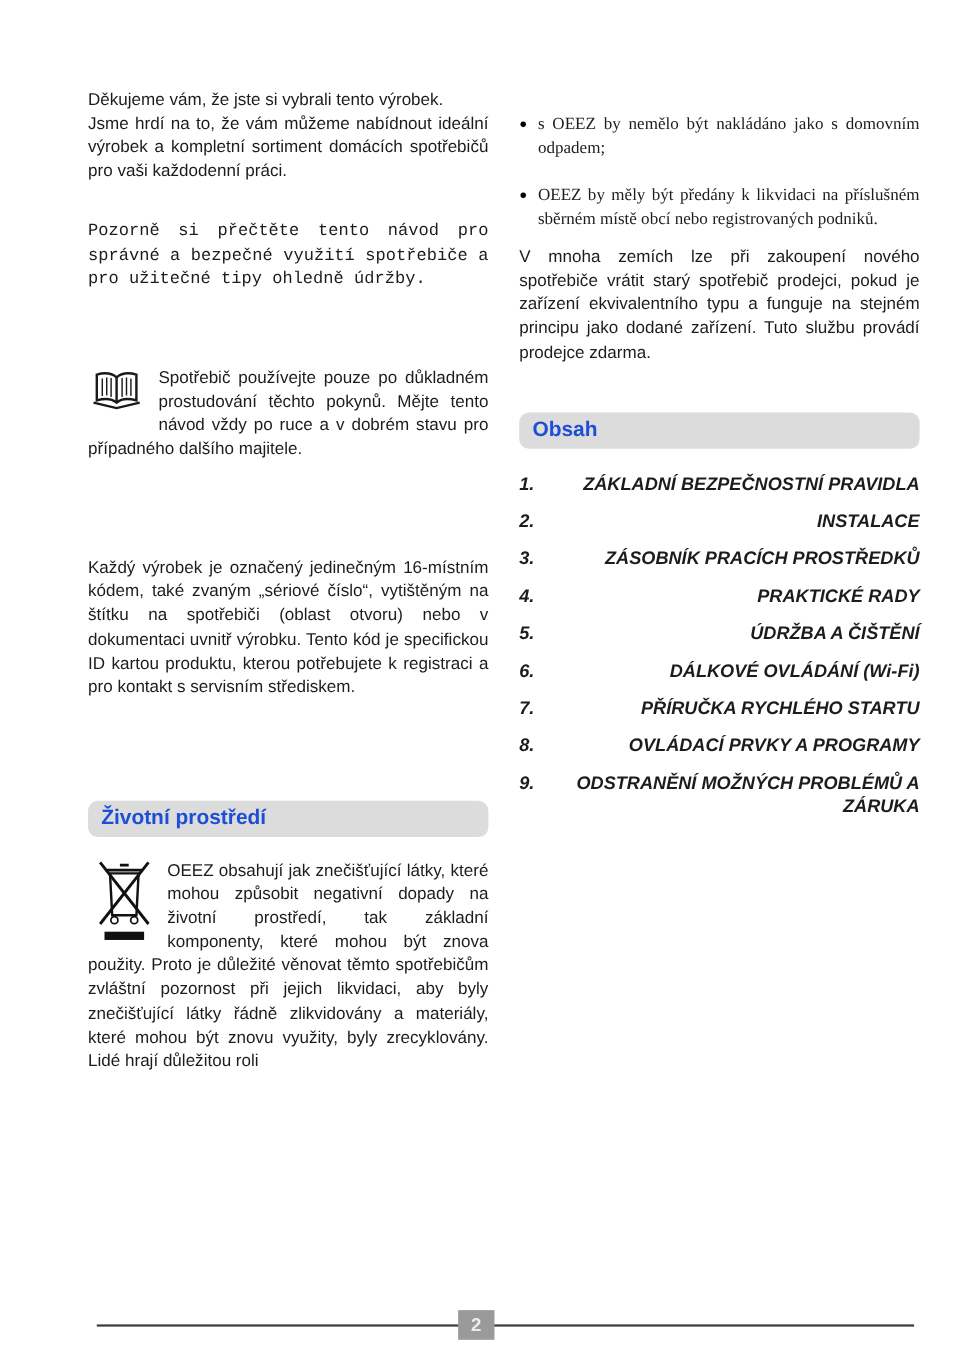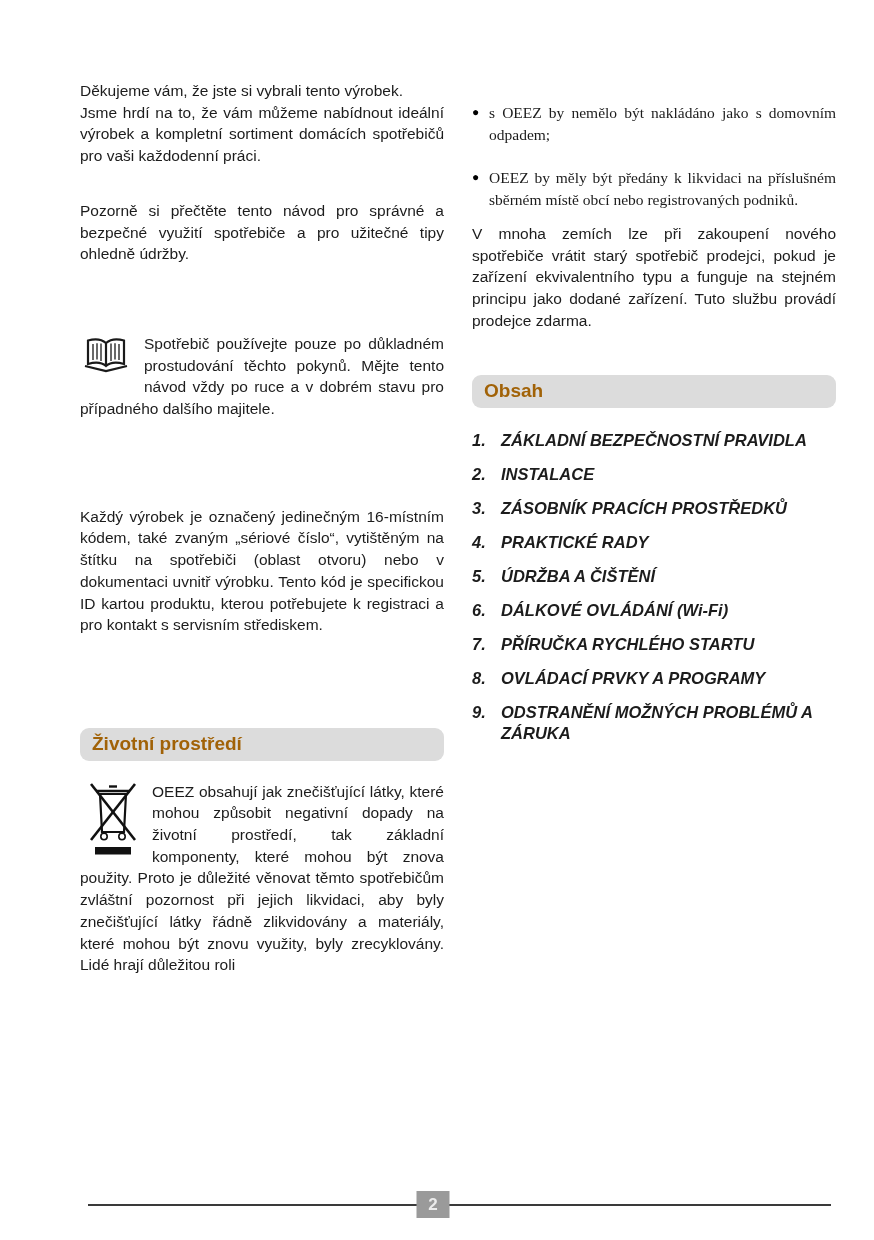--- a/index.html
+++ b/index.html
@@ -20,37 +20,37 @@
     display:flex;
     gap:28px;
   }
   .col {
     width:364px;
     font-size:15.5px;
     line-height:21.7px;
     text-align:justify;
   }
   p { margin:0; }
-  .mt-read   { margin-top:33px; }
+  .mt-read   { margin-top:33px;font-family:Liberation Mono, monospace; }
   .mt-book   { margin-top:68px; }
   .mt-serial { margin-top:86px; }
   .mt-env    { margin-top:92px; }
   .mt-weee   { margin-top:20px; }
   .mt-b1     { margin-top:22px; }
   .mt-b2     { margin-top:22px; }
   .mt-take   { margin-top:12px; }
   .mt-obsah  { margin-top:44px; }
   .mt-toc    { margin-top:22px; }
 
   .section-heading {
     background:#dcdcdc;
     border-radius:9px;
     font-size:19px;
     font-weight:bold;
-    color:#a16207;
+    color:#1d4ed8;
     padding:5px 12px 6px 12px;
     text-align:left;
   }
   .icon-float {
     float:left;
     margin:2px 14px 4px 2px;
   }
   .weee-float {
     float:left;
     margin:2px 12px 2px 6px;
@@ -75,21 +75,21 @@
     gap:7px;
     font-weight:bold;
     font-style:italic;
     font-size:16.5px;
     line-height:21px;
     text-align:left;
     margin-top:13px;
   }
   .toc-item.first { margin-top:0; }
   .toc-num { flex:none; width:22px; }
-  .toc-label { flex:1; }
+  .toc-label { flex:1;text-align:right; }
 
   .footer-rule {
     position:absolute;
     left:88px; right:43px;
     bottom:34px;
     border-top:2px solid #3a3a3a;
   }
   .page-badge {
     position:absolute;
     bottom:22px;

